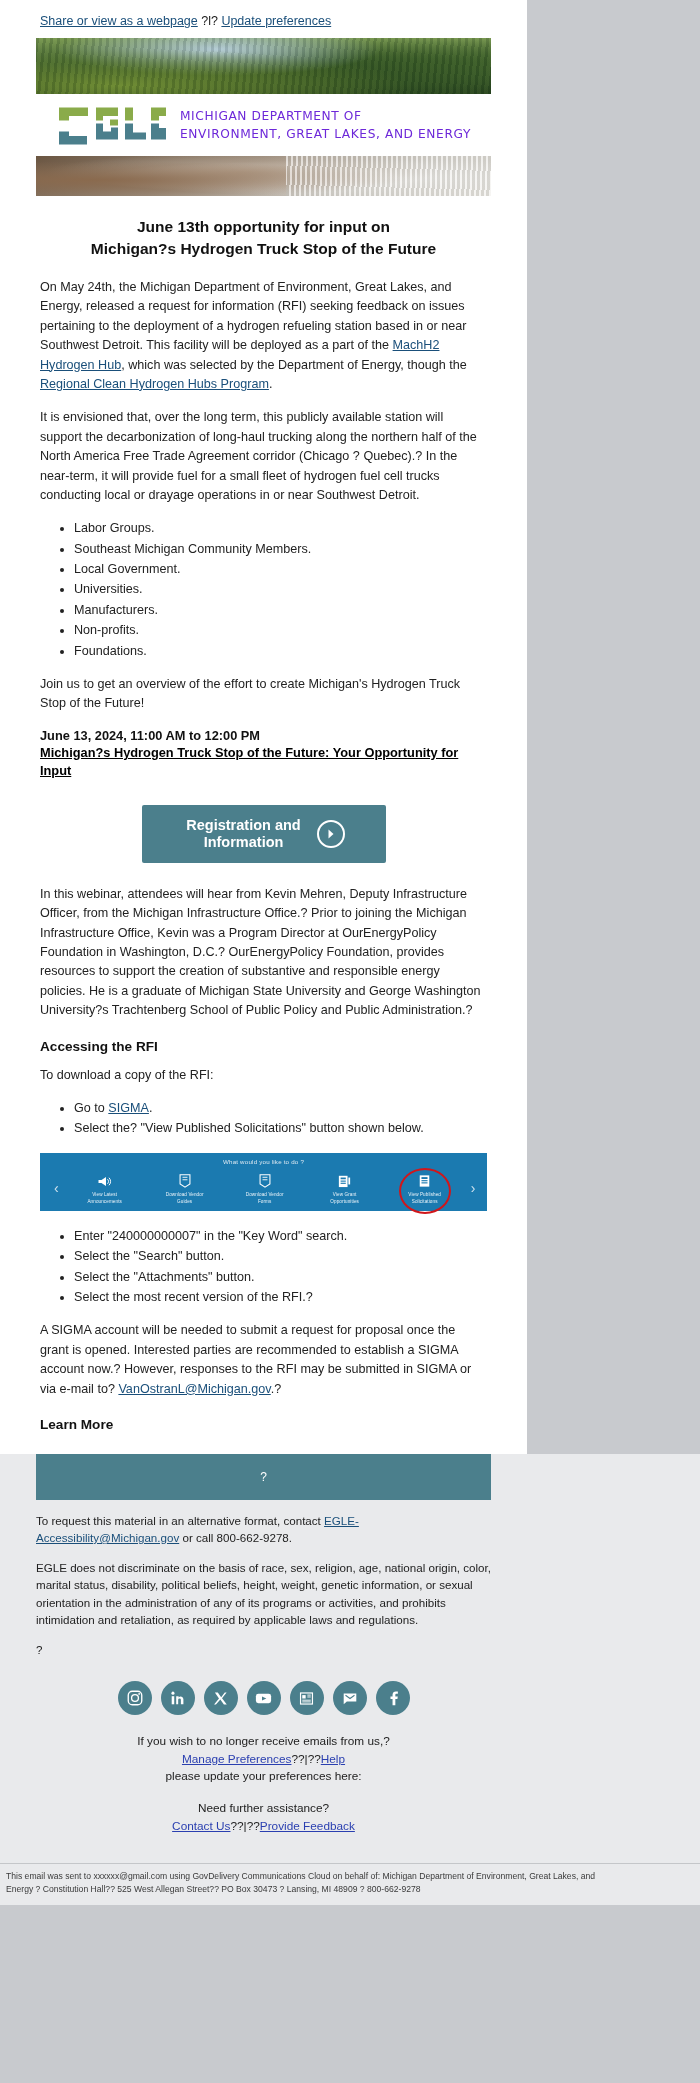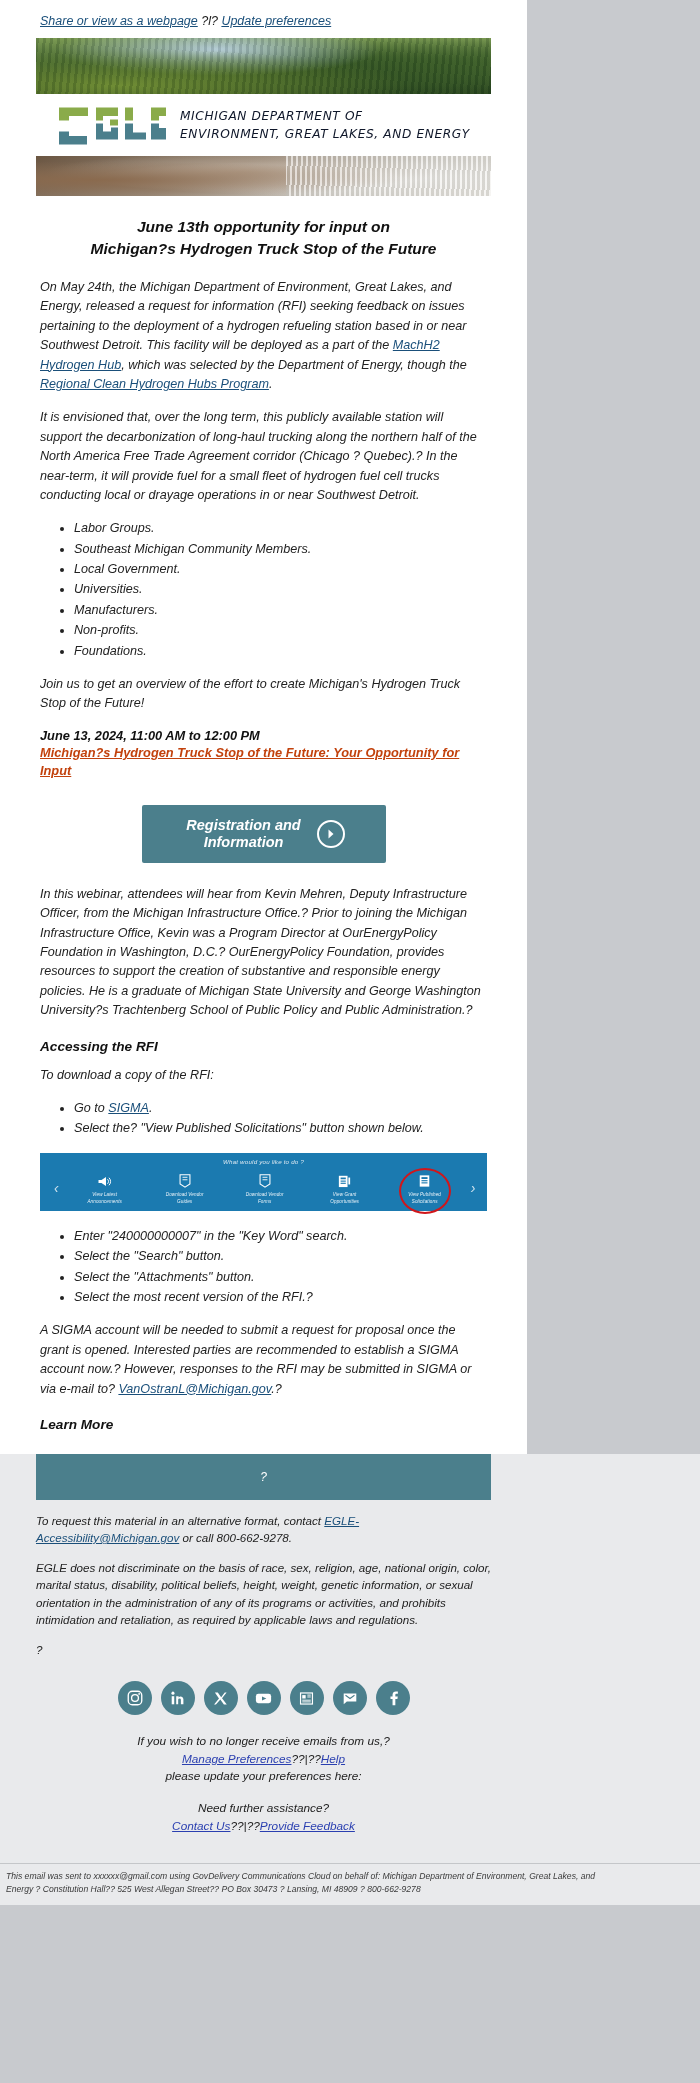--- a/index.html
+++ b/index.html
@@ -3,21 +3,21 @@
 <meta charset="utf-8">
 <style>
   * { box-sizing: border-box; }
   html, body { margin:0; padding:0; }
   body {
     width: 700px;
     background: #c8cace;
     font-family: "Liberation Sans", sans-serif;
     -webkit-font-smoothing: antialiased;
   }
-  .page { width:700px; position:relative;font-style:italic; }
+  .page { width:700px; position:relative; }
 
   
   .email-card {
     width: 527px;
     background: #ffffff;
     margin: 0;
     position: relative;
   }
   .preheader {
     padding: 14px 40px 10px 40px;
@@ -49,21 +49,21 @@
   }
   .logo-row {
     display:flex; align-items:center; gap:14px;
     padding: 12px 36px 10px 56px;
     background:#fff;
   }
   .egle-logo { width: 110px; height: 40px; flex: none; }
   .dept-lines {
     font-size: 12.2px;
     letter-spacing: .6px;
-    color:#0f172a;
+    color:#6d28d9;
     line-height: 1.45;
     font-family: "DejaVu Sans", sans-serif;
   }
   .banner-falls {
     height: 40px;
     margin: 0 36px;
     background:
       radial-gradient(ellipse at 12% 60%, #8a6a4e 0%, rgba(138,106,78,0) 55%),
       radial-gradient(ellipse at 45% 40%, #b9a795 0%, rgba(185,167,149,0) 55%),
       radial-gradient(ellipse at 78% 55%, #e8e6e2 0%, rgba(232,230,226,0) 60%),
@@ -98,21 +98,21 @@
 
   p.eventline {
     font-size: 12.8px;
     font-weight: bold;
     color:#111;
     margin: 0 0 1px 0;
   }
   a.eventlink {
     font-size: 12.8px;
     font-weight: bold;
-    color:#c2410c;
+    color:#000000;
     text-decoration: underline;
     display:inline-block;
     line-height: 1.45;
   }
 
   .reg-wrap { text-align:center; margin: 24px 0 22px 0; }
   .reg-button {
     display:inline-flex;
     align-items:center;
     justify-content:center;

